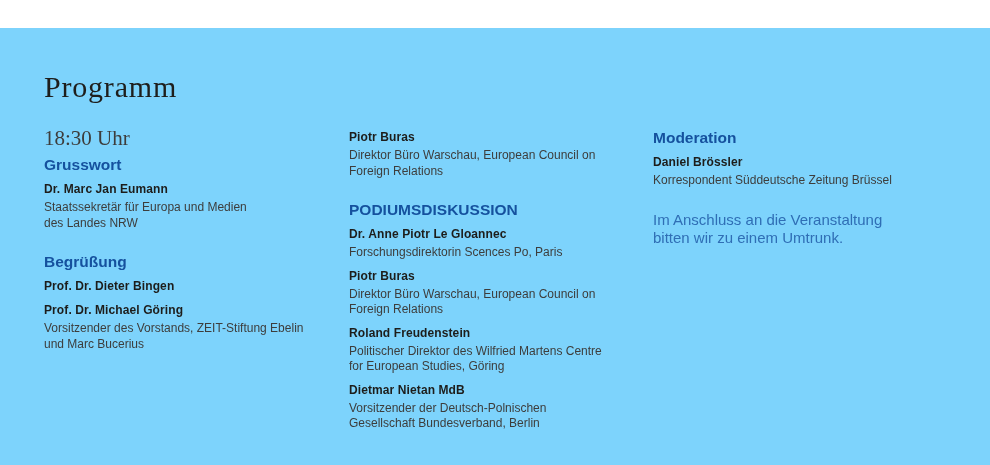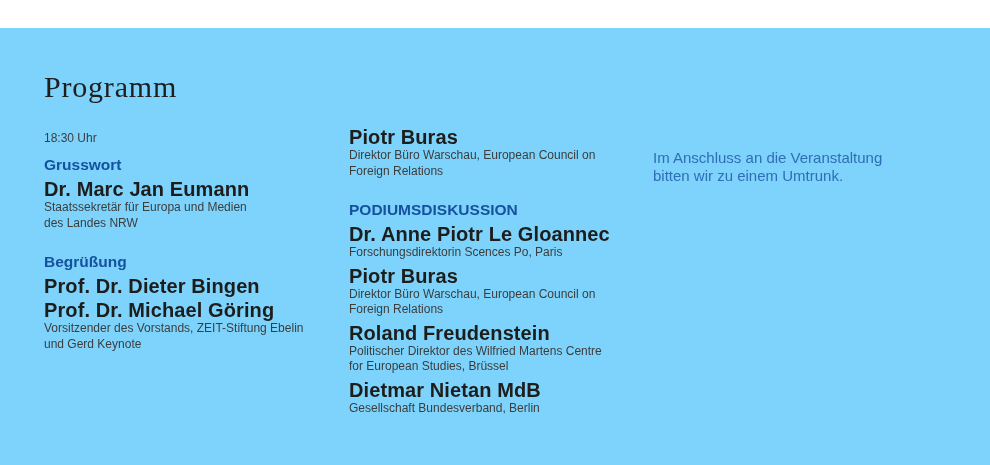--- a/index.html
+++ b/index.html
@@ -23,38 +23,39 @@
     letter-spacing: 0.8px;
     color: #1e1e1c;
     line-height: 34px;
   }
   .col { position: absolute; top: 101px; }
   .col-1 { left: 44px;  width: 292px; }
   .col-2 { left: 349px; width: 288px; }
   .col-3 { left: 653px; width: 300px; }
 
   .time-slot {
-    font-size: 12px;
+    font-size: 21px;
     color: #3d3d3c;
     line-height: 18px;
     margin-bottom: 9px;
+    font-family: Liberation Serif, serif;
   }
   .section { margin-bottom: 22px; }
   .section:last-child { margin-bottom: 0; }
   .section-heading {
     font-size: 15.5px;
     font-weight: bold;
     color: #15519e;
     line-height: 18px;
     margin-bottom: 7px;
   }
   .speaker { margin-bottom: 7px; }
   .speaker:last-child { margin-bottom: 0; }
   .speaker-name {
-    font-size: 20px;
+    font-size: 12px;
     font-weight: bold;
     color: #1d1d1b;
     line-height: 17px;
     margin-bottom: 2px;
     letter-spacing: 0.1px;
   }
   .role-line {
     display: block;
     font-size: 12px;
     color: #3d3d3c;
@@ -93,21 +94,21 @@
 
     <div class="section">
       <div class="section-heading">Begrüßung</div>
       <div class="speaker">
         <div class="speaker-name">Prof. Dr. Dieter Bingen</div>
       </div>
       <div class="speaker">
         <div class="speaker-name">Prof. Dr. Michael Göring</div>
         <div class="speaker-role">
           <span class="role-line">Vorsitzender des Vorstands, ZEIT-Stiftung Ebelin</span>
-          <span class="role-line">und Gerd Keynote</span>
+          <span class="role-line">und Marc Bucerius</span>
         </div>
       </div>
     </div>
   </div>
 
   <div class="col col-2">
     <div class="section">
       <div class="speaker">
         <div class="speaker-name">Piotr Buras</div>
         <div class="speaker-role">
@@ -129,33 +130,43 @@
         <div class="speaker-name">Piotr Buras</div>
         <div class="speaker-role">
           <span class="role-line">Direktor Büro Warschau, European Council on</span>
           <span class="role-line">Foreign Relations</span>
         </div>
       </div>
       <div class="speaker">
         <div class="speaker-name">Roland Freudenstein</div>
         <div class="speaker-role">
           <span class="role-line">Politischer Direktor des Wilfried Martens Centre</span>
-          <span class="role-line">for European Studies, Brüssel</span>
+          <span class="role-line">for European Studies, Göring</span>
         </div>
       </div>
       <div class="speaker">
         <div class="speaker-name">Dietmar Nietan MdB</div>
         <div class="speaker-role">
+          <span class="role-line">Vorsitzender der Deutsch-Polnischen</span>
           <span class="role-line">Gesellschaft Bundesverband, Berlin</span>
         </div>
       </div>
     </div>
   </div>
 
   <div class="col col-3">
+    <div class="section">
+      <div class="section-heading">Moderation</div>
+      <div class="speaker">
+        <div class="speaker-name">Daniel Brössler</div>
+        <div class="speaker-role">
+          <span class="role-line">Korrespondent Süddeutsche Zeitung Brüssel</span>
+        </div>
+      </div>
+    </div>
 
     <div class="closing-note">
       <span class="note-line">Im Anschluss an die Veranstaltung</span>
       <span class="note-line">bitten wir zu einem Umtrunk.</span>
     </div>
   </div>
 
 </div>
 
 </body></html>

